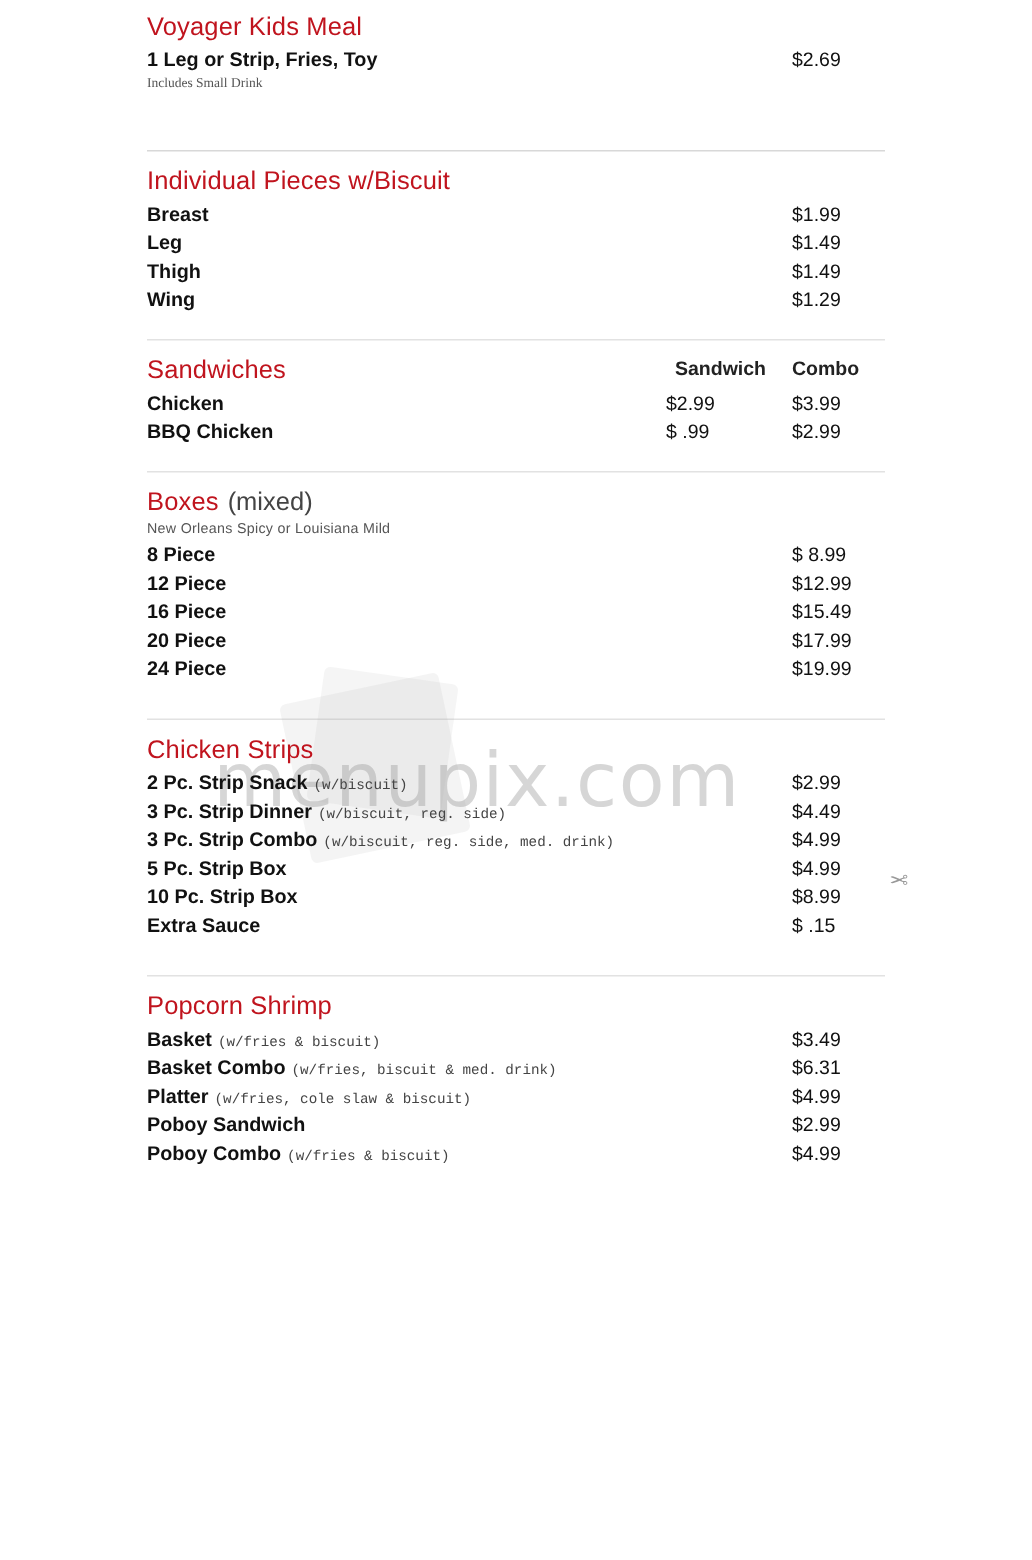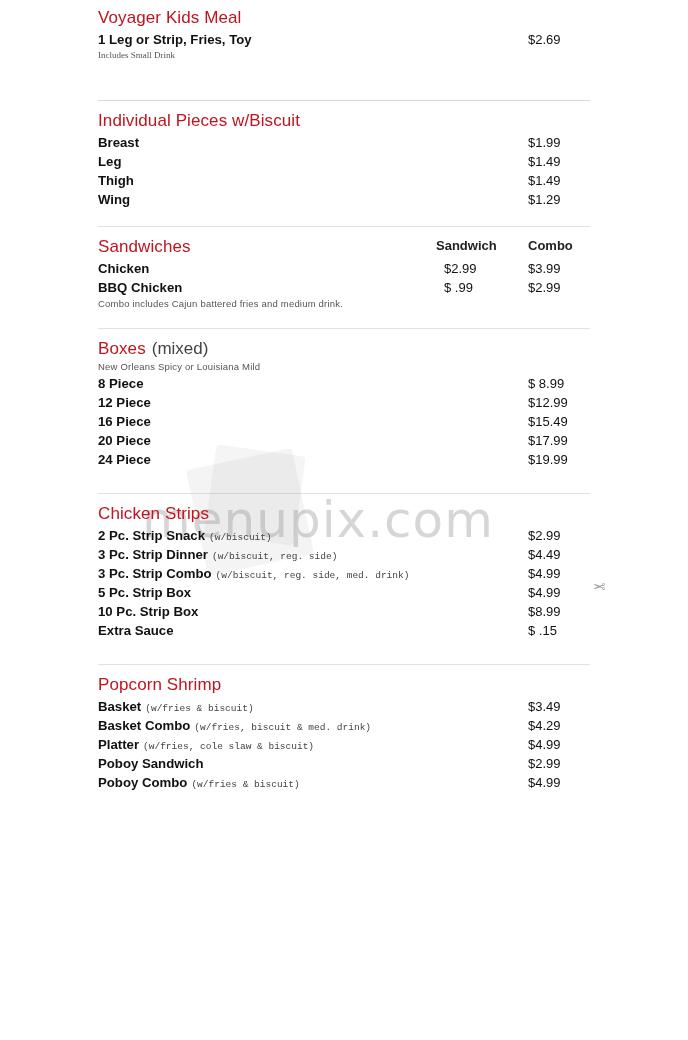--- a/index.html
+++ b/index.html
@@ -86,21 +86,21 @@
     color: #444444;
     font-size: 17px;
     font-weight: normal;
     margin-left: 6px;
   }
   .col-heads {
     position: absolute;
     right: 0;
     top: 1px;
     display: flex;
-    gap: 30px;
+    gap: 16px;
     font-size: 13px;
     font-weight: bold;
     color: #222;
     align-items: flex-end;
   }
   .col-heads span {
     display: inline-block;
     width: 62px;
     text-align: left;
   }
@@ -250,21 +250,20 @@
       <span class="spacer"></span>
       <span class="price">$2.99</span>
       <span class="price2">$3.99</span>
     </div>
     <div class="row">
       <span class="name">BBQ Chicken</span>
       <span class="spacer"></span>
       <span class="price">$ .99</span>
       <span class="price2">$2.99</span>
     </div>
-    <div class="section-note">Combo includes Cajun battered fries and medium drink.</div>
   </div>
 
   <div class="spacer-sm"></div>
   <hr class="divider thin">
 
   <div class="section">
     <div class="section-head">
       <span class="section-title">Boxes</span>
       <span class="section-title-suffix">(mixed)</span>
     </div>
@@ -348,21 +347,21 @@
     <div class="row">
       <span class="name">Basket</span>
       <span class="qual">(w/fries &amp; biscuit)</span>
       <span class="spacer"></span>
       <span class="price">$3.49</span>
     </div>
     <div class="row">
       <span class="name">Basket Combo</span>
       <span class="qual">(w/fries, biscuit &amp; med. drink)</span>
       <span class="spacer"></span>
-      <span class="price">$4.29</span>
+      <span class="price">$6.31</span>
     </div>
     <div class="row">
       <span class="name">Platter</span>
       <span class="qual">(w/fries, cole slaw &amp; biscuit)</span>
       <span class="spacer"></span>
       <span class="price">$4.99</span>
     </div>
     <div class="row">
       <span class="name">Poboy Sandwich</span>
       <span class="spacer"></span>

